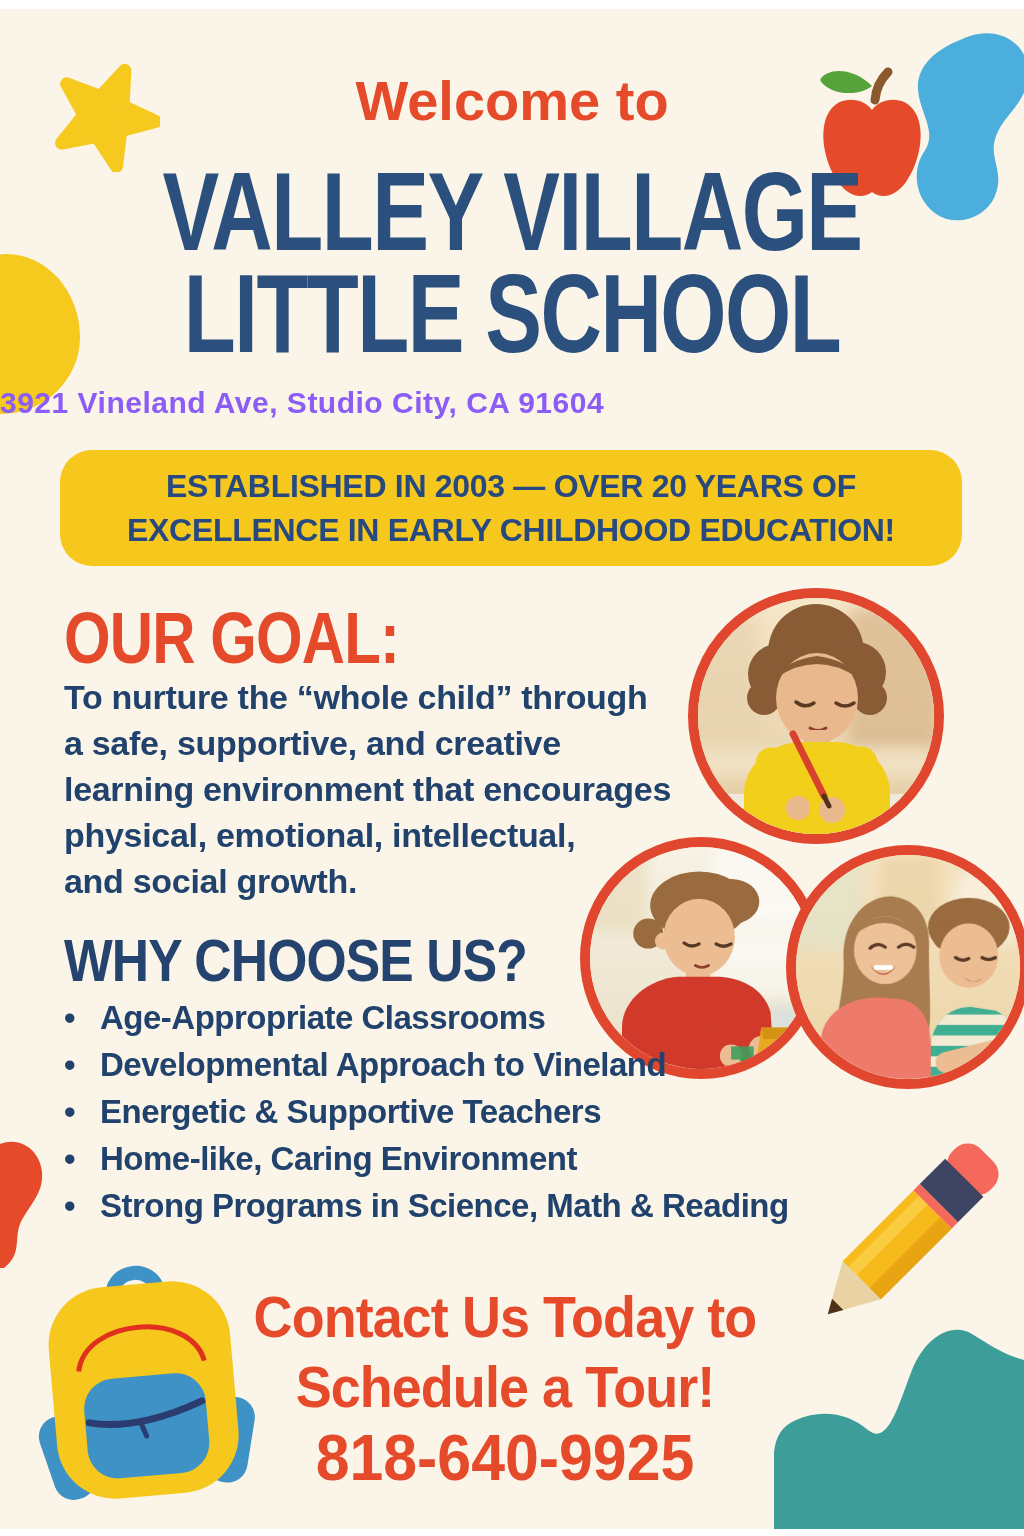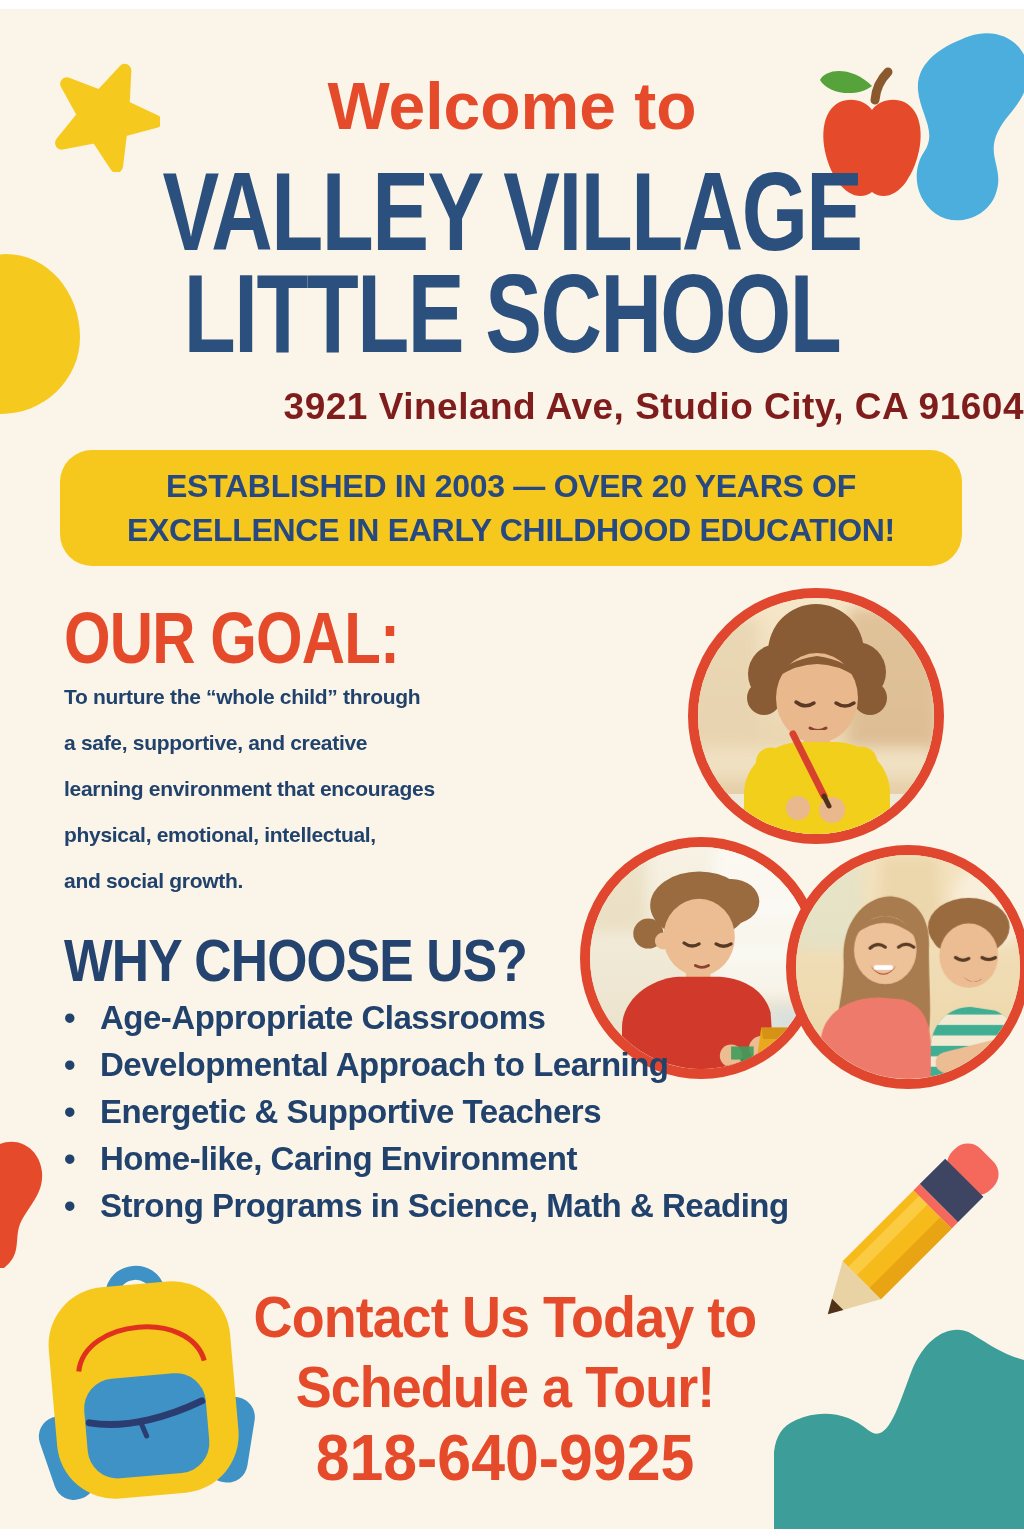--- a/index.html
+++ b/index.html
@@ -8,50 +8,50 @@
     background:#FAF5E8;
     font-family:"Liberation Sans","DejaVu Sans",sans-serif;
   }
   .edge-strip{position:absolute;left:0;width:100%;background:#FFFFFF;z-index:9;}
   .edge-strip.top{top:0;height:9px;}
   .edge-strip.bottom{bottom:0;height:7px;}
 
   
   .welcome{
     position:absolute;top:68px;left:0;width:100%;text-align:center;
-    font-size:66px;font-weight:800;color:#E54A2B;letter-spacing:0;z-index:4;
+    font-size:56px;font-weight:800;color:#E54A2B;letter-spacing:0;z-index:4;
   }
   .title-line{
     position:absolute;left:50%;white-space:nowrap;
     font-size:112px;font-weight:800;color:#2B507E;line-height:1;
     transform:translateX(-50%) scaleX(0.76);z-index:4;letter-spacing:-2px;
   }
   .title-line.l1{top:156px;}
   .title-line.l2{top:258px;}
   .address{
-    position:absolute;top:386px;left:0;width:100%;text-align:right;
-    font-size:37px;font-weight:700;color:#7f1d1d;z-index:4;letter-spacing:0.5px;
+    position:absolute;top:386px;left:0;width:100%;text-align:left;
+    font-size:30px;font-weight:700;color:#8b5cf6;z-index:4;letter-spacing:0.5px;
   }
   .banner{
     position:absolute;left:60px;top:450px;width:902px;height:116px;
     background:#F6C81D;border-radius:32px;z-index:4;
     display:flex;flex-direction:column;justify-content:center;align-items:center;
   }
   .banner div{
     font-size:32px;font-weight:800;color:#27497F;line-height:44px;
     letter-spacing:-0.3px;text-align:center;white-space:nowrap;
   }
   .goal-heading{
     position:absolute;left:64px;top:596px;
     font-size:73px;font-weight:800;color:#E54A2B;white-space:nowrap;
     transform:scaleX(0.82);transform-origin:left center;z-index:4;letter-spacing:-1px;
   }
   .goal-lines{position:absolute;left:64px;top:674px;z-index:4;}
   .goal-lines div{
-    font-size:21px;font-weight:700;color:#21426C;line-height:46px;
+    font-size:34px;font-weight:700;color:#21426C;line-height:46px;
     letter-spacing:-0.3px;white-space:nowrap;
   }
   .why-heading{
     position:absolute;left:64px;top:926px;
     font-size:60px;font-weight:800;color:#24436E;white-space:nowrap;
     transform:scaleX(0.86);transform-origin:left center;z-index:4;letter-spacing:-1px;
   }
   .bullets{
     position:absolute;left:64px;top:994px;margin:0;padding:0;list-style:none;z-index:4;
   }
@@ -290,21 +290,21 @@
     <div>To nurture the “whole child” through</div>
     <div>a safe, supportive, and creative</div>
     <div>learning environment that encourages</div>
     <div>physical, emotional, intellectual,</div>
     <div>and social growth.</div>
   </div>
 
   <div class="why-heading">WHY CHOOSE US?</div>
   <ul class="bullets">
     <li>Age-Appropriate Classrooms</li>
-    <li>Developmental Approach to Learning</li>
+    <li>Developmental Approach to Vineland</li>
     <li>Energetic &amp; Supportive Teachers</li>
     <li>Home-like, Caring Environment</li>
     <li>Strong Programs in Science, Math &amp; Reading</li>
   </ul>
 
   <div class="contact">
     <div class="c-line">Contact Us Today to</div>
     <div class="c-line">Schedule a Tour!</div>
     <div class="c-phone">818-640-9925</div>
   </div>

